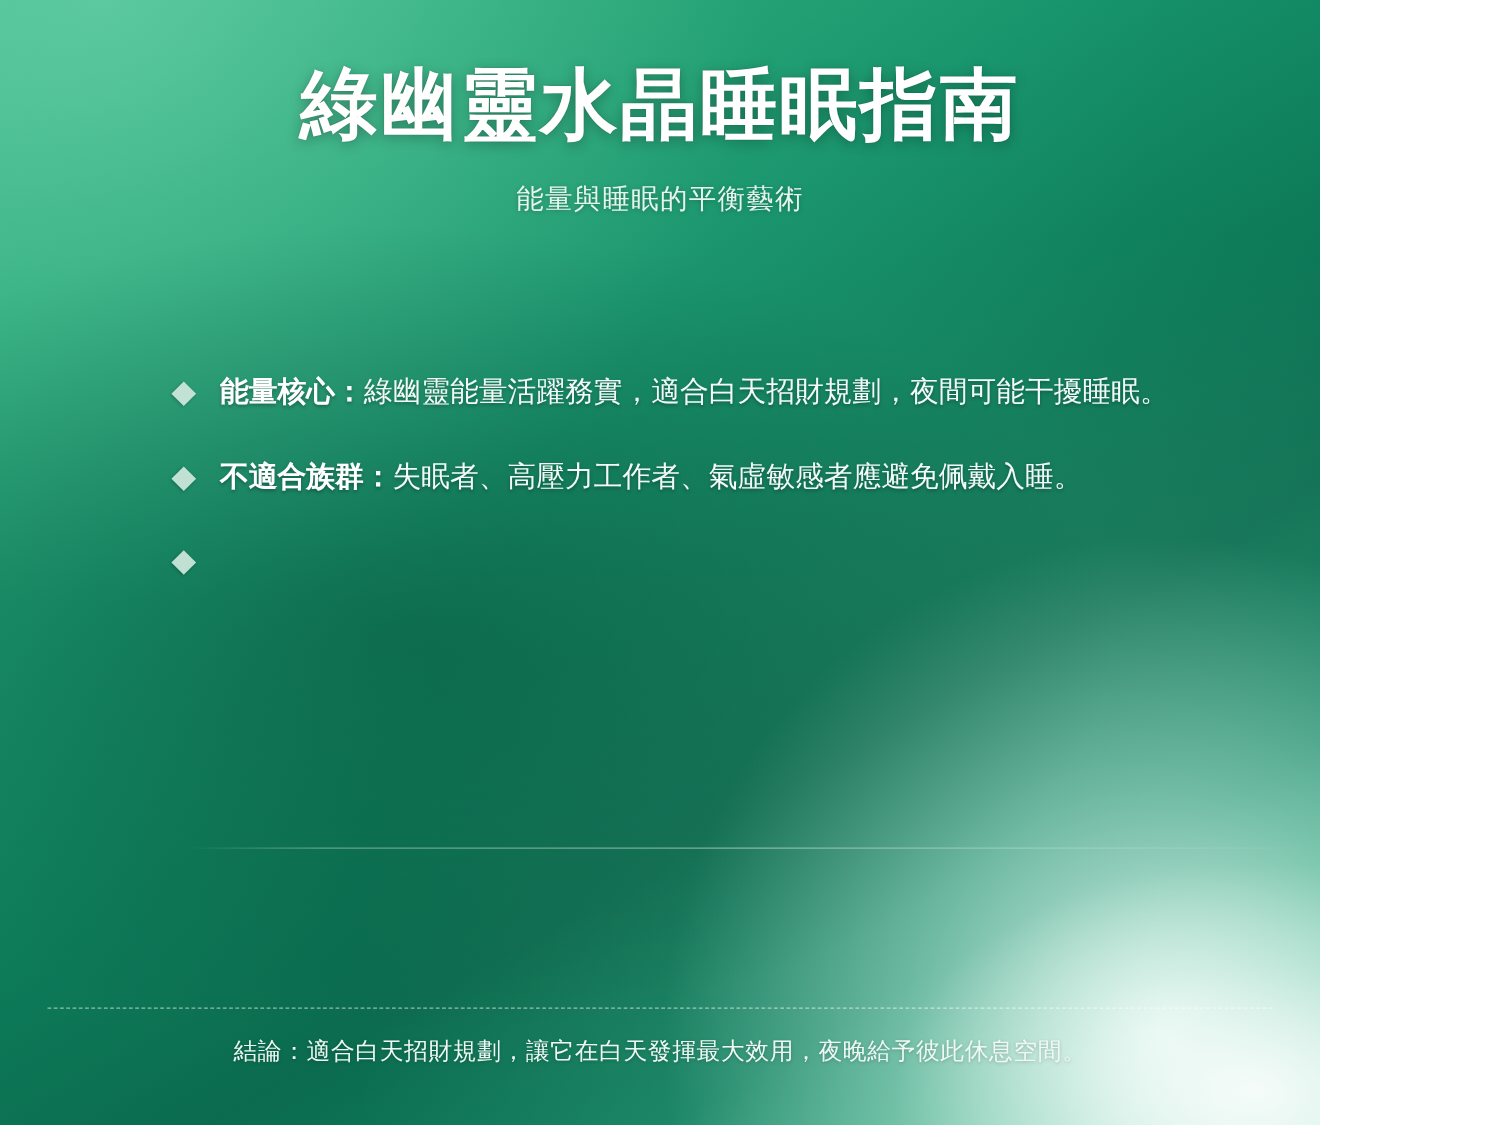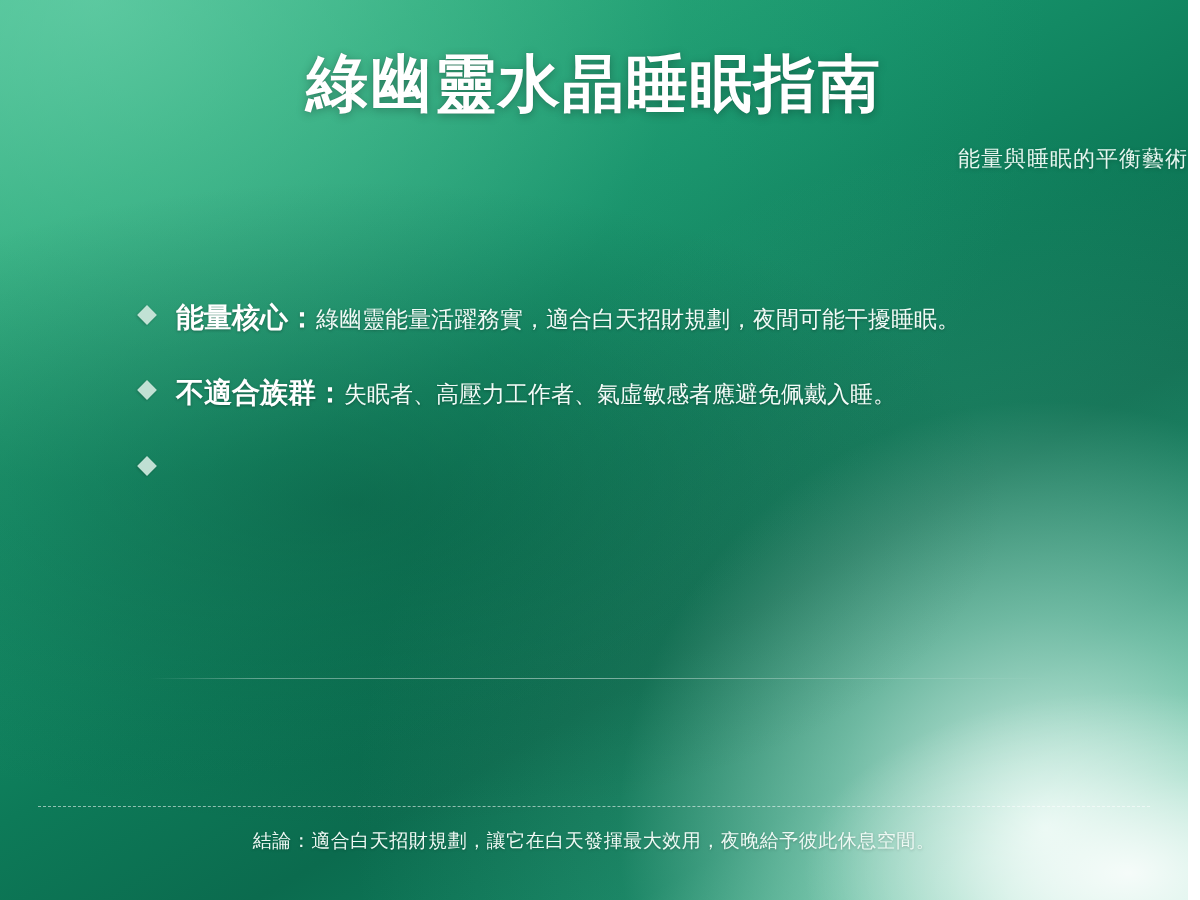--- a/index.html
+++ b/index.html
@@ -5,21 +5,21 @@
   html, body {
     margin: 0;
     padding: 0;
     background: #ffffff;
   }
   body {
     font-family: "Liberation Sans", "DejaVu Sans", sans-serif;
   }
   .slide {
     position: relative;
-    width: 1188px;
+    width: 1056px;
     height: 900px;
     overflow: hidden;
     background:
       radial-gradient(circle at 88% 92%, rgba(226,248,240,0.95) 0%, rgba(190,238,222,0.55) 16%, rgba(120,205,175,0.12) 32%, rgba(0,0,0,0) 52%),
       radial-gradient(ellipse at 8% 0%, rgba(120,215,180,0.55) 0%, rgba(60,175,135,0.15) 38%, rgba(0,0,0,0) 62%),
       linear-gradient(150deg, #3fbb8c 0%, #26a877 16%, #16926a 34%, #0d7a58 52%, #0b6b4e 66%, #0f7d5c 80%, #3aa882 92%, #9fd9c2 100%);
   }
   
   .slide::before {
     content: "";
@@ -56,21 +56,21 @@
     font-weight: bold;
     color: #ffffff;
     letter-spacing: 2px;
     text-shadow: 0 2px 10px rgba(0,0,0,0.28), 0 0 1px rgba(0,0,0,0.3);
   }
   .subtitle {
     position: absolute;
     top: 144px;
     left: 0;
     right: 0;
-    text-align: right;
+    text-align: center;
     font-size: 22px;
     color: #e6f6ef;
     letter-spacing: 1px;
     text-shadow: 0 1px 4px rgba(0,0,0,0.25);
   }
 
   .bullets {
     position: absolute;
     top: 296px;
     left: 140px;
@@ -95,21 +95,21 @@
     box-shadow: 0 1px 3px rgba(0,0,0,0.25);
     opacity: 0.92;
   }
   .btext {
     font-size: 23px;
     color: #f2fbf7;
     text-shadow: 0 1px 3px rgba(0,0,0,0.3);
   }
   .btext .lead {
     font-weight: bold;
-    font-size: 28px;
+    font-size: 23px;
     color: #ffffff;
   }
 
   .rule {
     position: absolute;
     left: 150px;
     width: 900px;
     top: 678px;
     height: 1px;
     background: linear-gradient(to right, rgba(255,255,255,0.0) 0%, rgba(255,255,255,0.35) 12%, rgba(255,255,255,0.45) 50%, rgba(255,255,255,0.12) 88%, rgba(255,255,255,0) 100%);

